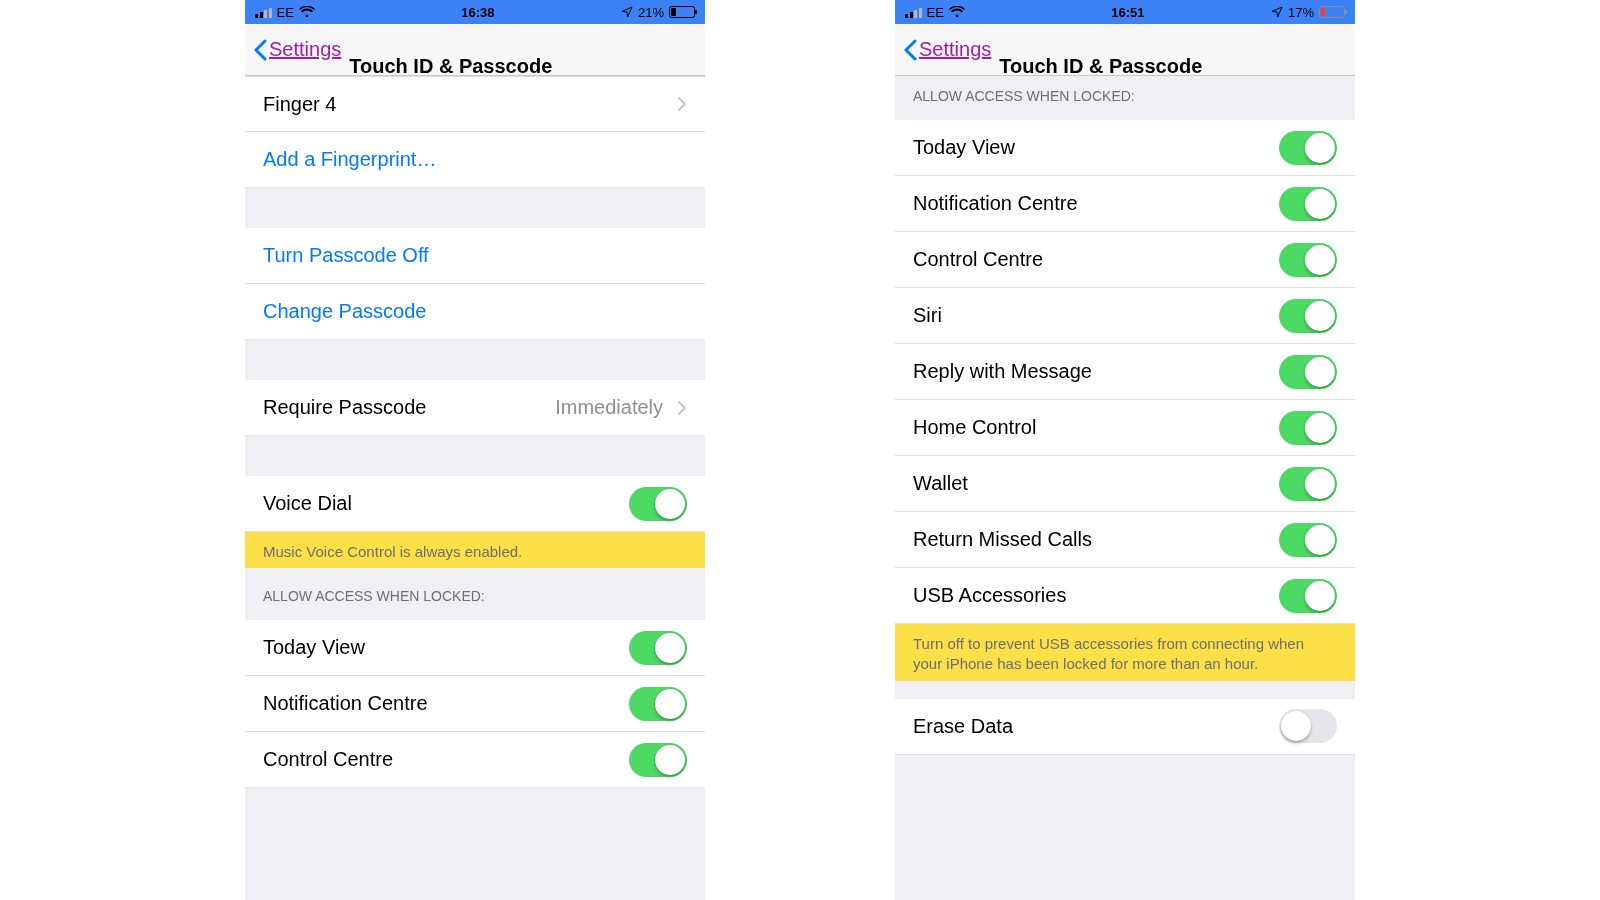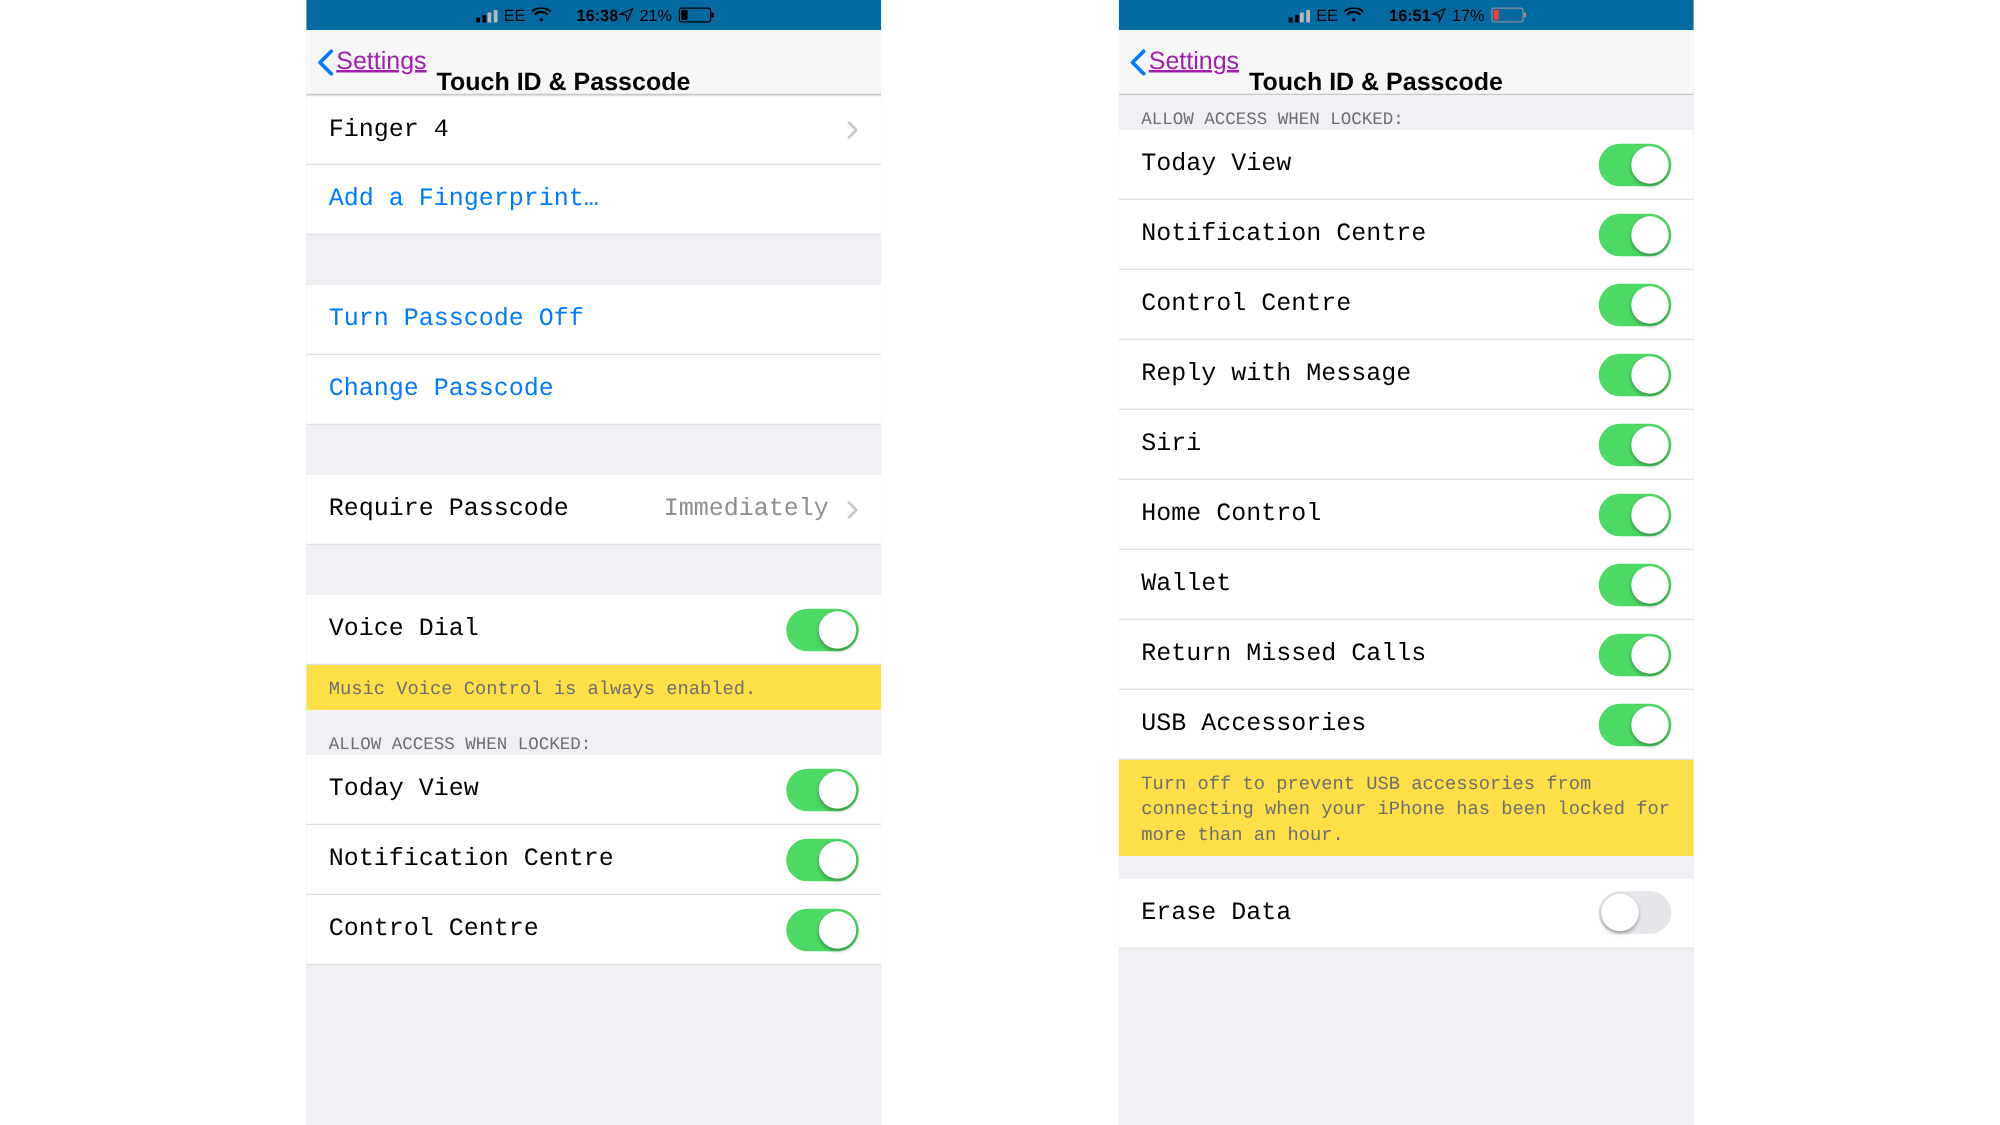--- a/index.html
+++ b/index.html
@@ -16,24 +16,24 @@
   .phone {
     width: 460px;
     height: 900px;
     background: #efeff4;
     overflow: hidden;
     position: relative;
   }
   
   .status-bar {
     height: 24px;
-    background: #0369a1;
+    background: #3b82f6;
     display: flex;
     align-items: center;
-    justify-content: center;
+    justify-content: space-between;
     padding: 0 10px;
     font-size: 13px;
     color: #000;
   }
   .status-left, .status-right { display: flex; align-items: center; gap: 5px; }
   .status-center { font-weight: 600; font-size: 13px; margin-left: 20px; }
   .signal { display: inline-flex; align-items: flex-end; gap: 1.5px; height: 11px; }
   .signal span { width: 3px; background: #000; border-radius: 0.5px; display: inline-block; }
   .signal span.dim { background: #b8b8bc; }
   .signal .b1 { height: 4px; } .signal .b2 { height: 6px; } .signal .b3 { height: 8px; } .signal .b4 { height: 10px; }
@@ -67,24 +67,24 @@
   }
   .back-btn .chev svg { display: block; }
   .back-btn .lbl { text-decoration: underline; }
   .nav-title {
     font-weight: 700; font-size: 20px; color: #000;
     margin-left: 8px;
     margin-top: 34px;
   }
 
   
-  .content { height: calc(100% - 76px); overflow: hidden; font-family: Liberation Mono, monospace; }
+  .content { height: calc(100% - 76px); overflow: hidden; }
   .group-gap { height: 40px; background: #efeff4; }
   .section-header {
-    font-size: 14px; color: #6d6d72; padding: 20px 18px 0; background: #efeff4;
+    font-size: 14px; color: #6d6d72; padding: 20px 18px 16px; background: #efeff4;
     text-transform: none;
   }
   .section-footer {
     font-size: 15px; color: #6d6d72; padding: 10px 18px 6px; background: #fde047;
     line-height: 1.35;
   }
   .cell {
     background: #fff; min-height: 56px;
     display: flex; align-items: center; justify-content: space-between;
     padding: 0 18px;
@@ -286,27 +286,27 @@
           <span class="knob"></span>
         </span>
     </div>
     <div class="cell">
       <span class="label">Control Centre</span>
       <span class="toggle on">
           <span class="knob"></span>
         </span>
     </div>
     <div class="cell">
+      <span class="label">Siri</span>
+      <span class="toggle on">
+          <span class="knob"></span>
+        </span>
+    </div>
+    <div class="cell">
       <span class="label">Reply with Message</span>
-      <span class="toggle on">
-          <span class="knob"></span>
-        </span>
-    </div>
-    <div class="cell">
-      <span class="label">Siri</span>
       <span class="toggle on">
           <span class="knob"></span>
         </span>
     </div>
     <div class="cell">
       <span class="label">Home Control</span>
       <span class="toggle on">
           <span class="knob"></span>
         </span>
     </div>

